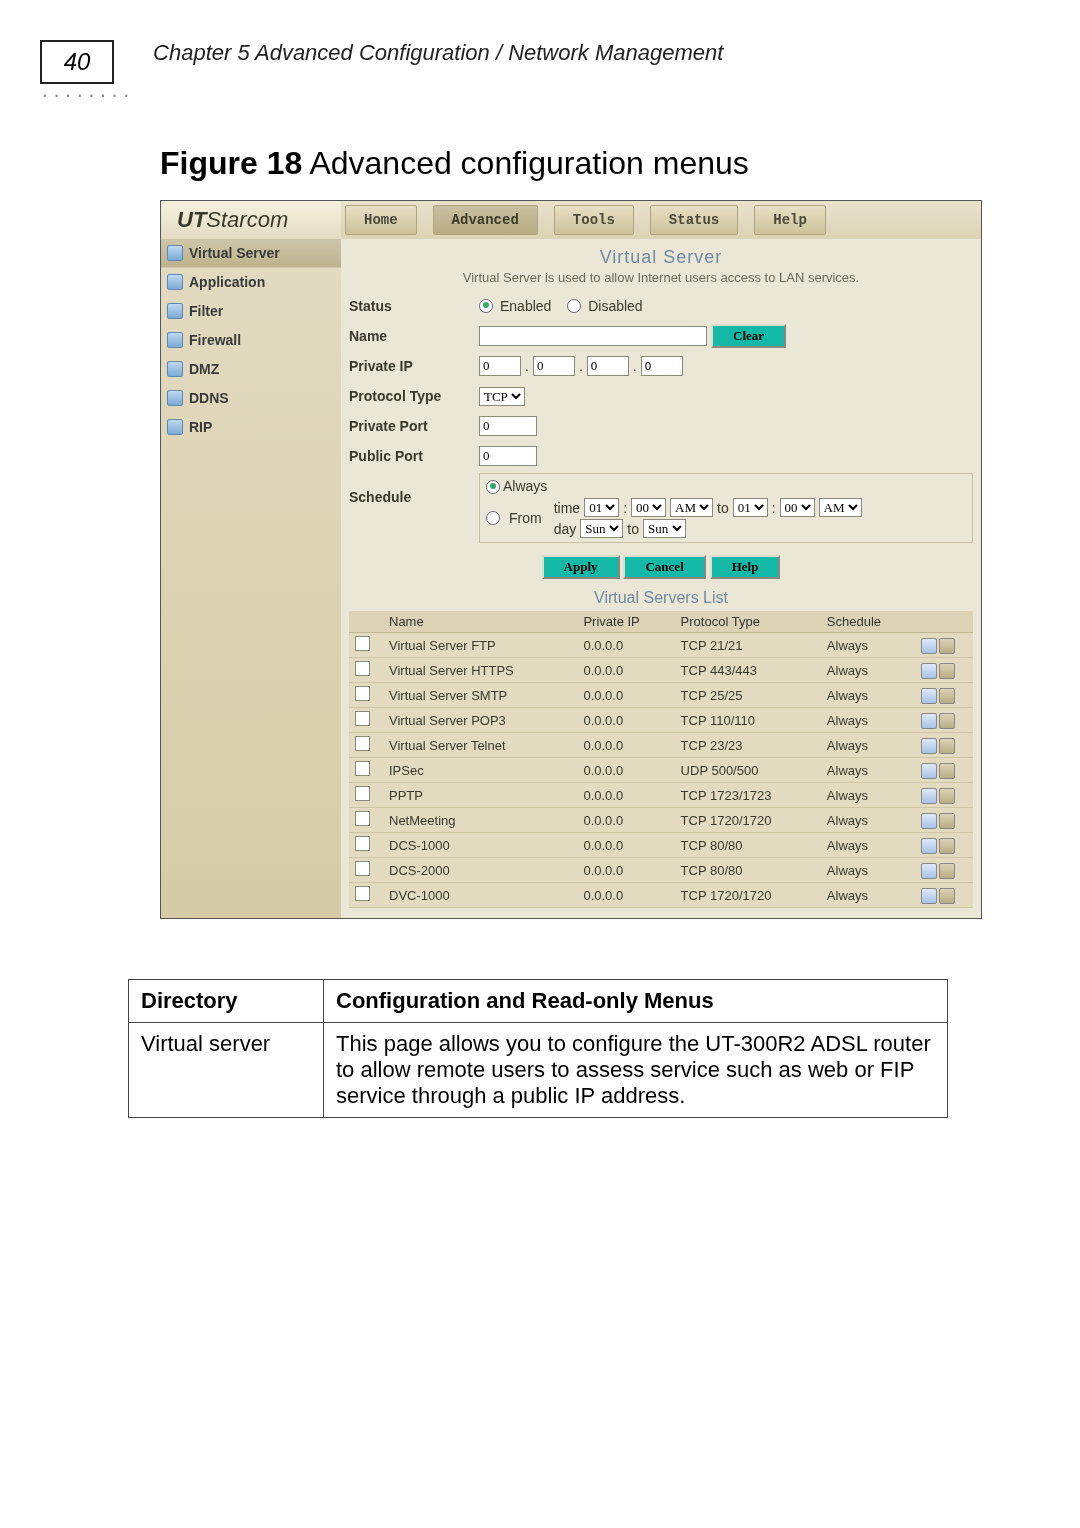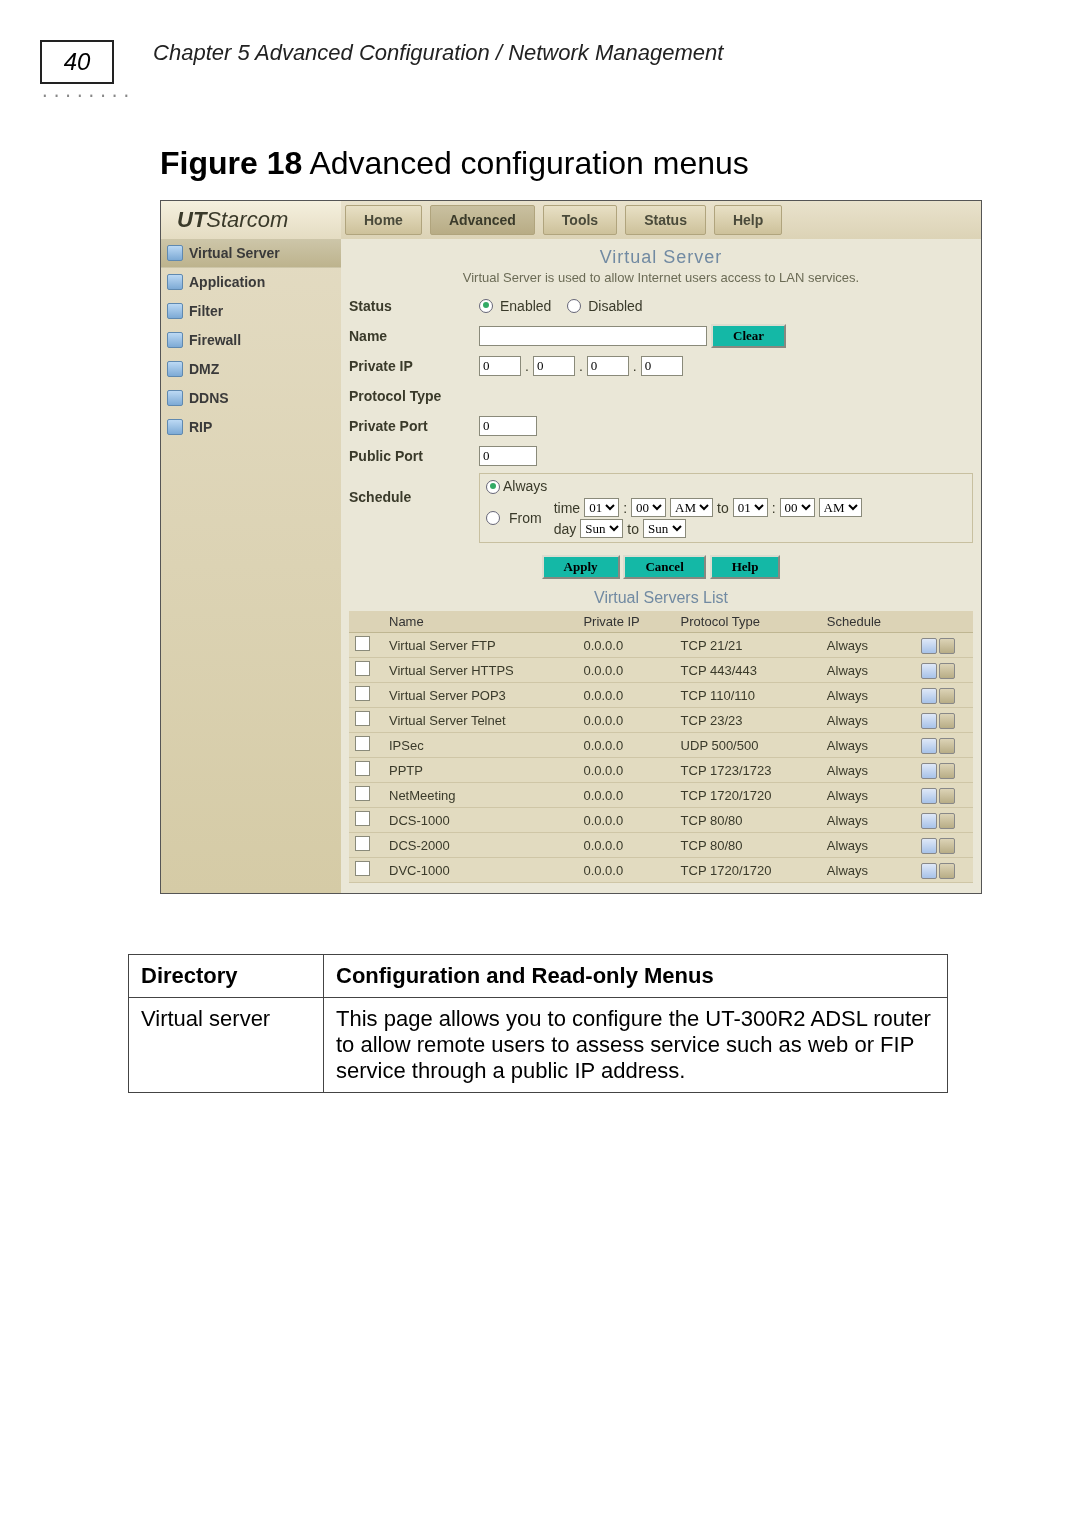--- a/index.html
+++ b/index.html
@@ -8,21 +8,21 @@
   .dotline { font:16px monospace; color:#888; letter-spacing:2px; margin-left:0;}
   .chapter { font-style:italic; font-size:22px; color:#222; }
   .header-row { display:flex; align-items:flex-start; gap:20px; margin-bottom:40px;}
   .figcap { font-size:32px; margin:38px 0 18px 120px;}
   .figcap b { font-weight:bold; }
   
   .shot { width:820px; margin-left:120px; border:1px solid #555; background:#eae7d7; font-family:Tahoma,Arial,sans-serif; font-size:14px; color:#3a3a2a;}
   .brandrow { display:flex; align-items:stretch; height:38px; }
   .brand { width:180px; background:linear-gradient(#f5f0de,#e4dcc2); display:flex; align-items:center; font-size:22px; font-style:italic; padding-left:16px; box-sizing:border-box;}
   .brand span.bold { font-weight:bold; font-style:italic;}
-  .tabs { flex:1; display:flex; align-items:center; gap:8px; background:linear-gradient(#e9e2cc,#dcd3b6); padding-left:4px;}
+  .tabs { flex:1; display:flex; align-items:center; gap:16px; background:linear-gradient(#e9e2cc,#dcd3b6); padding-left:4px;font-family:Liberation Mono, monospace;}
   .tab { height:28px; padding:0 18px; display:flex; align-items:center; border:1px solid #b0a47d; background:linear-gradient(#e8e0c5,#cdc19a); color:#4a4a3a; font-weight:bold; font-size:14px; border-radius:2px;}
   .tab.active { background:linear-gradient(#c9c0a0,#b8ac85); color:#3a3a2a;}
   .body { display:flex; }
   .sidebar { width:180px; background:linear-gradient(#e3dbc2,#d5cba6); padding:0; }
   .sideitem { display:flex; align-items:center; height:28px; padding-left:6px; border-bottom:1px solid transparent; font-size:14px; color:#3a3a3a; font-weight:bold;}
   .sideitem .bullet { width:14px; height:14px; margin-right:6px; background:linear-gradient(#bcd9f4,#7daad5); border:1px solid #5f89b0; border-radius:2px;}
   .sideitem.active { background:linear-gradient(#cdc6a9,#bdb38d); }
   .content { flex:1; padding:6px 8px 10px 8px; }
   .vs-title { text-align:center; color:#718aa2; font-size:18px; letter-spacing:1px; margin:2px 0 2px 0;}
   .vs-note { text-align:center; color:#6b6b55; font-size:13px; margin-bottom:6px;}
@@ -137,20 +137,23 @@
           <div class="formfield">
             <input class="txt" style="width: 34px;" value="0"> .
             <input class="txt" style="width: 34px;" value="0"> .
             <input class="txt" style="width: 34px;" value="0"> .
             <input class="txt" style="width: 34px;" value="0">
           </div>
         </div>
 
         <div class="formrow">
           <div class="formlabel">Protocol Type</div>
+          <div class="formfield">
+            <select class="sel"><option>TCP</option></select>
+          </div>
         </div>
 
         <div class="formrow">
           <div class="formlabel">Private Port</div>
           <div class="formfield">
               <input class="txt" style="width: 50px;" value="0">
             </div>
         </div>
 
         <div class="formrow">
@@ -221,20 +224,28 @@
               <tr>
                 <td><span class="chk"></span></td>
                 <td>Virtual Server HTTPS</td>
                 <td>0.0.0.0</td>
                 <td>TCP 443/443</td>
                 <td>Always</td>
                 <td><span class="ic edit"></span><span class="ic del"></span></td>
               </tr>
               <tr>
                 <td><span class="chk"></span></td>
+                <td>Virtual Server SMTP</td>
+                <td>0.0.0.0</td>
+                <td>TCP 25/25</td>
+                <td>Always</td>
+                <td><span class="ic edit"></span><span class="ic del"></span></td>
+              </tr>
+              <tr>
+                <td><span class="chk"></span></td>
                 <td>Virtual Server POP3</td>
                 <td>0.0.0.0</td>
                 <td>TCP 110/110</td>
                 <td>Always</td>
                 <td><span class="ic edit"></span><span class="ic del"></span></td>
               </tr>
               <tr>
                 <td><span class="chk"></span></td>
                 <td>Virtual Server Telnet</td>
                 <td>0.0.0.0</td>

